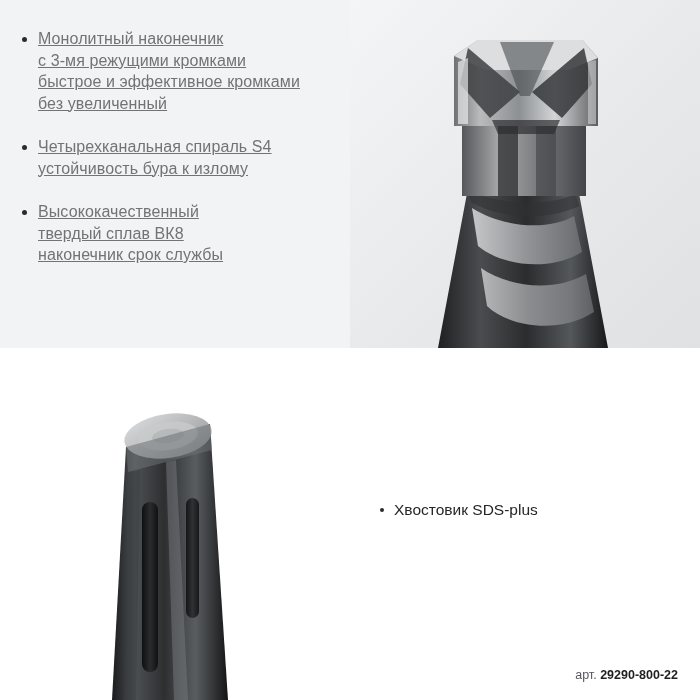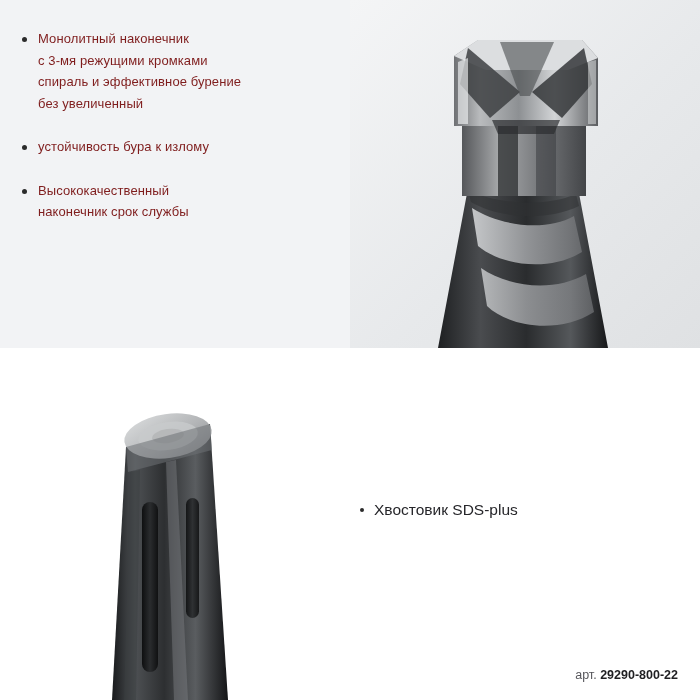--- a/index.html
+++ b/index.html
@@ -55,25 +55,26 @@
     position: absolute;
     left: 0;
     top: 9px;
     width: 5px;
     height: 5px;
     border-radius: 50%;
     background: #2b2b2b;
   }
   .feature-line {
     display: block;
-    font-size: 13px;
+    font-size: 16px;
     line-height: 21.5px;
-    color: #7f1d1d;
+    color: #737373;
     letter-spacing: 0.1px;
     white-space: nowrap;
+    text-decoration: underline;
   }
 
   
   .divider {
     position: absolute;
     left: 0;
     top: 348px;
     width: 700px;
     height: 4px;
     background: #ffffff;
@@ -94,21 +95,21 @@
     left: 0;
     top: 0;
     width: 350px;
     height: 348px;
     background: #ffffff;
     overflow: hidden;
   }
 
   .shank-note {
     position: absolute;
-    left: 360px;
+    left: 380px;
     top: 148px;
     padding-left: 14px;
   }
   .shank-note .bullet {
     position: absolute;
     left: 0;
     top: 8px;
     width: 4px;
     height: 4px;
     border-radius: 50%;
@@ -146,32 +147,34 @@
 <div class="page">
 
   <div class="top-panel">
 
     <div class="feature-list">
 
       <div class="feature-item">
         <span class="bullet"></span>
         <span class="feature-line">Монолитный наконечник</span>
         <span class="feature-line">с 3-мя режущими кромками</span>
-        <span class="feature-line">спираль и эффективное бурение</span>
+        <span class="feature-line">быстрое и эффективное кромками</span>
         <span class="feature-line">без увеличенный</span>
       </div>
 
       <div class="feature-item">
         <span class="bullet"></span>
+        <span class="feature-line">Четырехканальная спираль S4</span>
         <span class="feature-line">устойчивость бура к излому</span>
       </div>
 
       <div class="feature-item">
         <span class="bullet"></span>
         <span class="feature-line">Высококачественный</span>
+        <span class="feature-line">твердый сплав ВК8</span>
         <span class="feature-line">наконечник срок службы</span>
       </div>
 
     </div>
 
     <div class="top-photo">
       <svg width="350" height="348" viewBox="0 0 350 348">
         <defs>
           <linearGradient id="bgTop" x1="0" y1="0" x2="1" y2="1">
             <stop offset="0%" stop-color="#f4f5f6"></stop>

